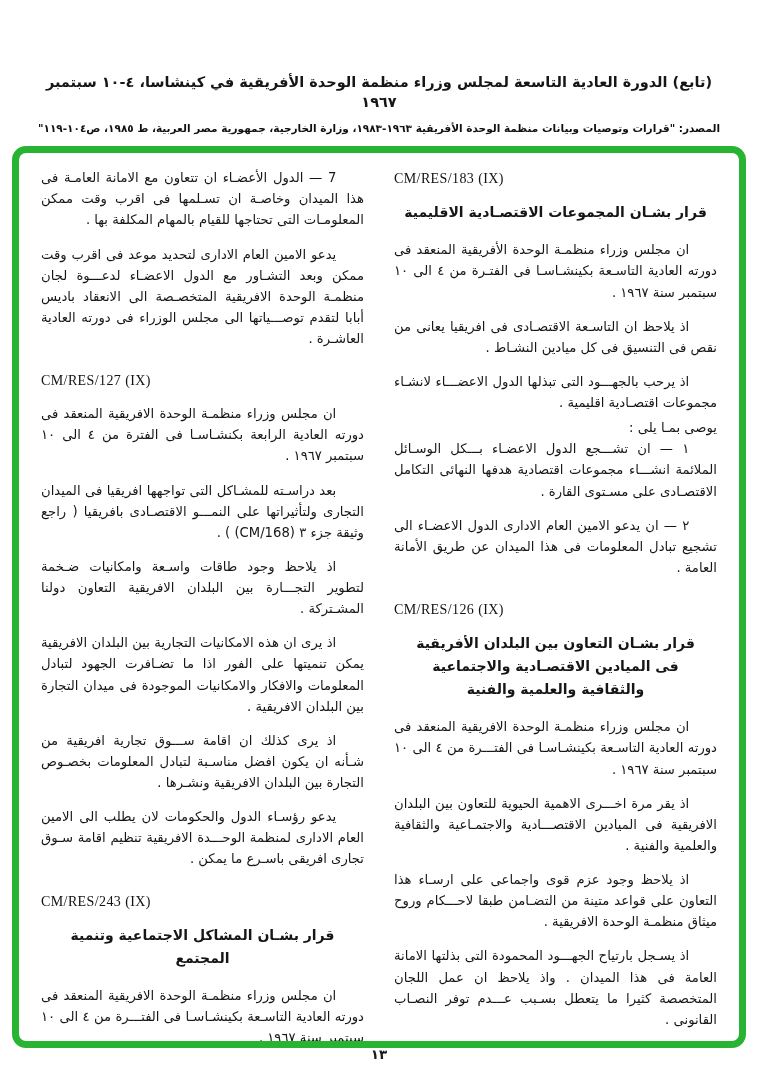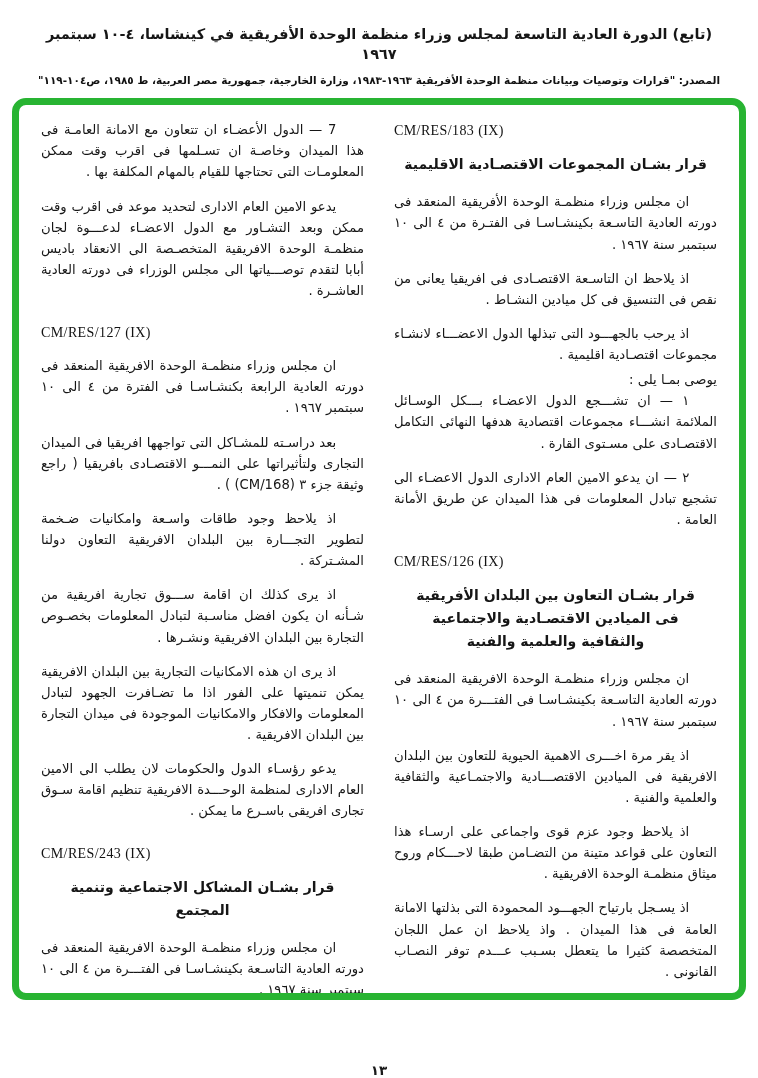--- a/index.html
+++ b/index.html
@@ -1,21 +1,21 @@
 <!DOCTYPE html>
 <html lang="ar" dir="rtl"><head>
 <meta charset="utf-8">
 <style>
   html,body{margin:0;padding:0;background:#ffffff;}
   body{
     width:758px;height:1078px;position:relative;overflow:hidden;
     font-family:"DejaVu Sans",sans-serif;color:#161616;
     -webkit-font-smoothing:antialiased;
   }
-  .header{padding-top:24px;text-align:center;}
+  .header{padding-top:24px;text-align:center;margin-top:48px;}
   .header-title{
     font-size:14.5px;font-weight:bold;margin:0 26px 9px;line-height:1.4;
   }
   .header-source{
     font-size:10.5px;font-weight:bold;margin:0 20px;line-height:1.3;color:#111;
   }
   .frame{
     margin:11px 12px 0;height:902px;box-sizing:border-box;
     border:7px solid #28b432;border-radius:14px;
     padding:14px 22px 10px;overflow:hidden;background:#fff;
@@ -36,21 +36,21 @@
   }
   .para{
     font-size:13.2px;line-height:1.6;text-align:justify;
     text-indent:2.1em;margin:0 0 13px;
   }
   .para_noindent{
     font-size:13.2px;line-height:1.6;text-align:right;
     text-indent:0;margin:-9px 0 0;
   }
   .footer{
-    position:absolute;left:0;right:0;bottom:0;text-align:center;
+    position:absolute;left:0;right:0;bottom:16px;text-align:center;
     font-size:13.5px;font-weight:bold;color:#1a1a1a;
   }
 </style>
 </head>
 <body>
 
 <div class="header">
   <div class="header-title">(تابع) الدورة العادية التاسعة لمجلس وزراء منظمة الوحدة الأفريقية في كينشاسا، ٤-١٠ سبتمبر ١٩٦٧</div>
   <div class="header-source">المصدر: "قرارات وتوصيات وبيانات منظمة الوحدة الأفريقية ١٩٦٣-١٩٨٣، وزارة الخارجية، جمهورية مصر العربية، ط ١٩٨٥، ص١٠٤-١١٩"</div>
 </div>
@@ -75,22 +75,22 @@
         <div class="block para">اذ يلاحظ وجود عزم قوى واجماعى على ارسـاء هذا التعاون على قواعد متينة من التضـامن طبقا لاحـــكام وروح ميثاق منظمـة الوحدة الافريقية .</div>
         <div class="block para">اذ يسـجل بارتياح الجهـــود المحمودة التى بذلتها الامانة العامة فى هذا الميدان . واذ يلاحظ ان عمل اللجان المتخصصة كثيرا ما يتعطل بسـبب عـــدم توفر النصـاب القانونى .</div>
       </div>
     <div class="col" id="col-left">
         <div class="block para">7 — الدول الأعضـاء ان تتعاون مع الامانة العامـة فى هذا الميدان وخاصـة ان تسـلمها فى اقرب وقت ممكن المعلومـات التى تحتاجها للقيام بالمهام المكلفة بها .</div>
         <div class="block para">يدعو الامين العام الادارى لتحديد موعد فى اقرب وقت ممكن وبعد التشـاور مع الدول الاعضـاء لدعـــوة لجان منظمـة الوحدة الافريقية المتخصـصة الى الانعقاد باديس أبابا لتقدم توصـــياتها الى مجلس الوزراء فى دورته العادية العاشـرة .</div>
         <div class="block ref">CM/RES/127 (IX)</div>
         <div class="block para">ان مجلس وزراء منظمـة الوحدة الافريقية المنعقد فى دورته العادية الرابعة بكنشـاسـا فى الفترة من ٤ الى ١٠ سبتمبر ١٩٦٧ .</div>
         <div class="block para">بعد دراسـته للمشـاكل التى تواجهها افريقيا فى الميدان التجارى ولتأثيراتها على النمـــو الاقتصـادى بافريقيا ( راجع وثيقة جزء ٣ (CM/168) ) .</div>
         <div class="block para">اذ يلاحظ وجود طاقات واسـعة وامكانيات ضـخمة لتطوير التجـــارة بين البلدان الافريقية التعاون دولنا المشـتركة .</div>
+        <div class="block para">اذ يرى ان هذه الامكانيات التجارية بين البلدان الافريقية يمكن تنميتها على الفور اذا ما تضـافرت الجهود لتبادل المعلومات والافكار والامكانيات الموجودة فى ميدان التجارة بين البلدان الافريقية .</div>
         <div class="block para">اذ يرى كذلك ان اقامة ســـوق تجارية افريقية من شـأنه ان يكون افضل مناسـبة لتبادل المعلومات بخصـوص التجارة بين البلدان الافريقية ونشـرها .</div>
-        <div class="block para">اذ يرى ان هذه الامكانيات التجارية بين البلدان الافريقية يمكن تنميتها على الفور اذا ما تضـافرت الجهود لتبادل المعلومات والافكار والامكانيات الموجودة فى ميدان التجارة بين البلدان الافريقية .</div>
         <div class="block para">يدعو رؤسـاء الدول والحكومات لان يطلب الى الامين العام الادارى لمنظمة الوحـــدة الافريقية تنظيم اقامة سـوق تجارى افريقى باسـرع ما يمكن .</div>
         <div class="block ref">CM/RES/243 (IX)</div>
         <div class="block heading">قرار بشـان المشاكل الاجتماعية وتنمية المجتمع</div>
         <div class="block para">ان مجلس وزراء منظمـة الوحدة الافريقية المنعقد فى دورته العادية التاسـعة بكينشـاسـا فى الفتـــرة من ٤ الى ١٠ سبتمبر سنة ١٩٦٧ .</div>
       </div>
   </div>
 </div>
 
 <div class="footer">١٣</div>
 

